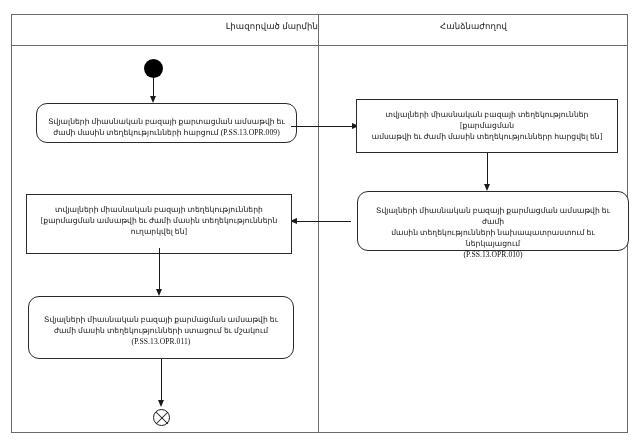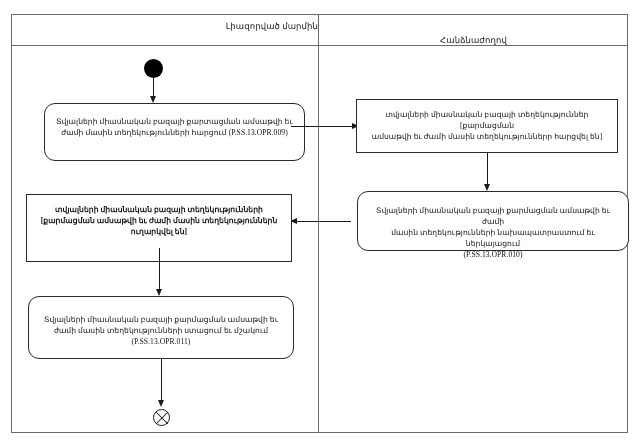--- a/index.html
+++ b/index.html
@@ -48,21 +48,21 @@
   }
   .lane-title {
     position: absolute;
     top: 21px;
     font-size: 8.5px;
     color: #1a1a1a;
     text-align: center;
     letter-spacing: 0.1px;
   }
   .lane-title.left  { left: 11px;  width: 307px; text-align: right; }
-  .lane-title.right { left: 319px; width: 309px; margin-top: 14px; }
+  .lane-title.right { left: 319px; width: 309px; }
 
   
   .node {
     position: absolute;
     box-sizing: border-box;
     border: 1px solid #2b2b2b;
     background: #ffffff;
     color: #111111;
     font-size: 7.6px;
     line-height: 11px;
@@ -153,21 +153,21 @@
   <div class="lane-divider"></div>
 
   <div class="lane-title left">Լիազորված մարմին</div>
   <div class="lane-title right">Հանձնաժողով</div>
 
   <div class="initial-node" style="left:144px; top:59px;"></div>
 
   <div class="edge v" style="left:153px; top:78px; height:20px;"></div>
   <div class="arrow down" style="left:150px; top:96px;"></div>
 
-  <div class="node action a1" style="left:44px; top:103px; width:261px; height:58px;">
+  <div class="node action a1" style="left:36px; top:103px; width:261px; height:40px;">
     <span class="node-text">Տվյալների միասնական բազայի քարտացման ամսաթվի եւ
 ժամի մասին տեղեկությունների հարցում (P.SS.13.OPR.009)</span>
   </div>
 
   <div class="edge h" style="left:291px; top:126px; width:64px;"></div>
   <div class="arrow right" style="left:352px; top:122.5px;"></div>
 
   <div class="node object o1" style="left:356px; top:99px; width:262px; height:54px;">
     <span class="node-text">տվյալների միասնական բազայի տեղեկություններ [քարմացման
 ամսաթվի եւ ժամի մասին տեղեկություններր հարցվել են]</span>
@@ -178,21 +178,21 @@
 
   <div class="node action a2" style="left:357px; top:191px; width:272px; height:60px;">
     <span class="node-text">Տվյալների միասնական բազայի քարմացման ամսաթվի եւ ժամի
 մասին տեղեկությունների նախապատրաստում եւ ներկայացում
 (P.SS.13.OPR.010)</span>
   </div>
 
   <div class="edge h" style="left:293px; top:221px; width:58px;"></div>
   <div class="arrow left" style="left:290px; top:217.5px;"></div>
 
-  <div class="node object o2" style="left:26px; top:194px; width:266px; height:68px;font-weight:bold;">
+  <div class="node object o2" style="left:26px; top:194px; width:266px; height:60px;">
     <span class="node-text">տվյալների միասնական բազայի տեղեկությունների
 [քարմացման ամսաթվի եւ ժամի մասին տեղեկություններն
 ուղարկվել են]</span>
   </div>
 
   <div class="edge v" style="left:159px; top:248px; height:43px;"></div>
   <div class="arrow down" style="left:156px; top:289px;"></div>
 
   <div class="node action a3" style="left:28px; top:296px; width:266px; height:63px;">
     <span class="node-text">Տվյալների միասնական բազայի քարմացման ամսաթվի եւ

